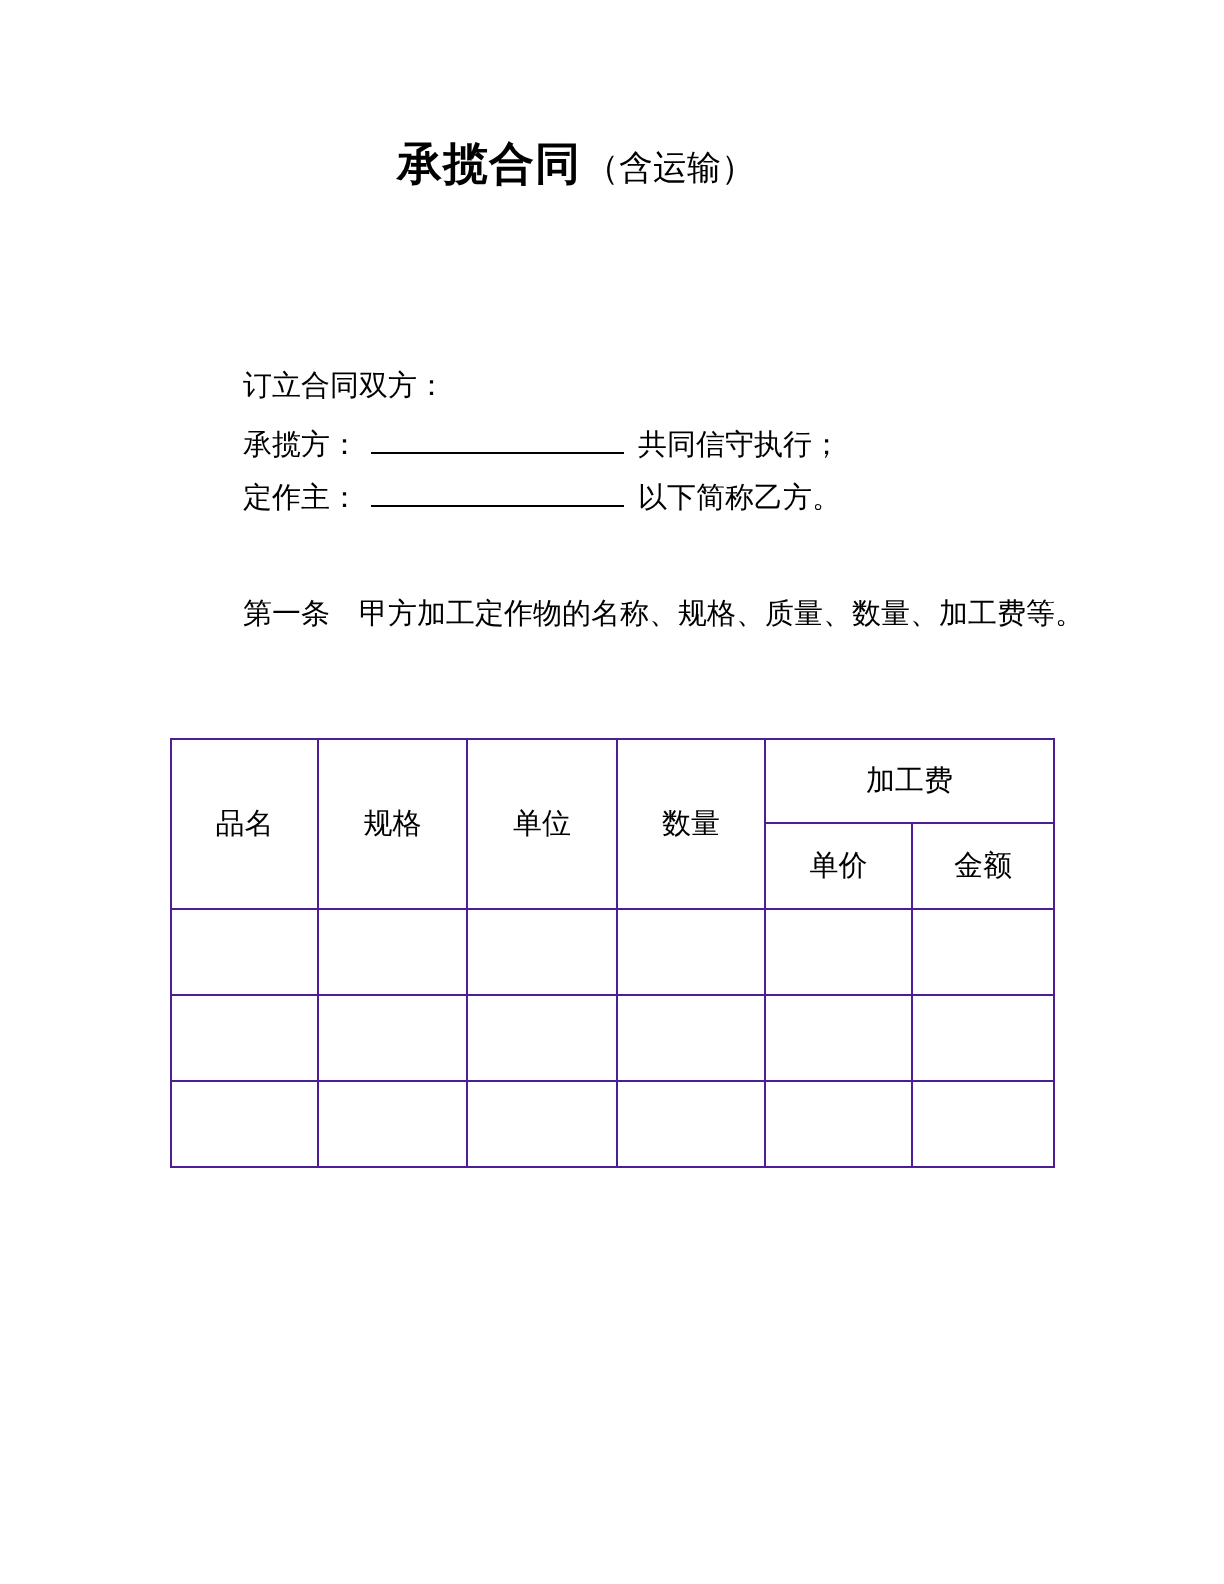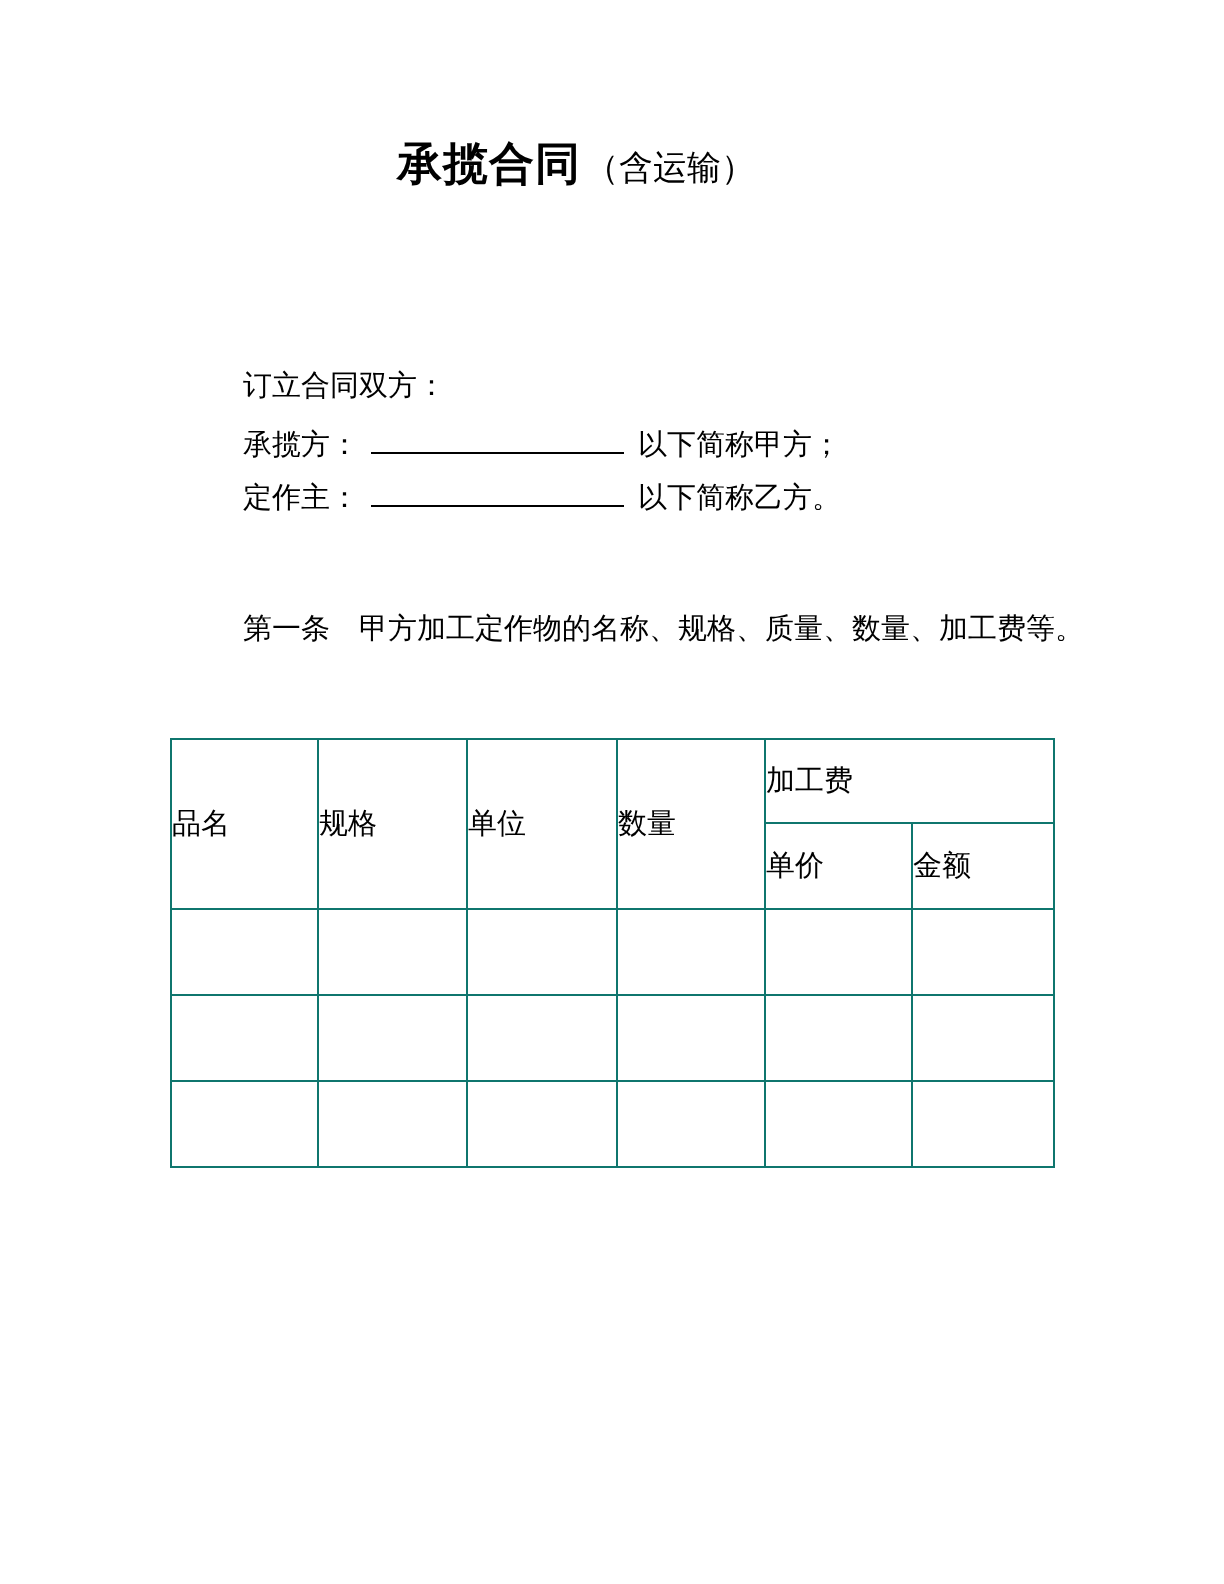--- a/index.html
+++ b/index.html
@@ -17,52 +17,52 @@
   .title-main { font-size:45px; font-weight:bold; letter-spacing:1px; }
   .title-sub  { font-size:34px; font-weight:normal; margin-left:4px; }
   .line {
     position:absolute; left:227px; margin:16px;
     font-size:29px; line-height:31px; white-space:nowrap;
   }
   .intro-line     { top:354px; }
   .party-a-line   { top:407px; }
   .party-b-line   { top:460px;text-align:right; }
   .agreement-line { top:514px; }
-  .article-1-line { top:597px; }
+  .article-1-line { top:582px; }
   .article-2-line { top:1236px; }
   .blank {
     display:inline-block;
     width:253px; height:1em;
     border-bottom:2px solid #000;
     margin-left:12px; margin-right:14px;
   }
   table.contract-table {
     position:absolute; top:738px; left:170px;
     border-collapse:collapse; table-layout:fixed;
   }
   table.contract-table td {
-    border:2px solid #0f766e;
+    border:2px solid #4c1d95;
     font-size:29px; font-weight:normal;
-    text-align:left; vertical-align:middle;
+    text-align:center; vertical-align:middle;
     padding:0; overflow:hidden;
   }
   tr.hrow-a { height:84px; }
   tr.hrow-b { height:86px; }
   tbody.fill-rows tr { height:86px; }
 </style>
 </head>
 <body>
 
 <div class="page">
 
   <h1 class="title"><span class="title-main">承揽合同</span><span class="title-sub">（含运输）</span></h1>
 
   <p class="line intro-line">订立合同双方：</p>
 
-  <p class="line party-a-line"><span>承揽方：</span><span class="blank"></span><span>以下简称甲方；</span></p>
+  <p class="line party-a-line"><span>承揽方：</span><span class="blank"></span><span>共同信守执行；</span></p>
 
   <p class="line party-b-line"><span>定作主：</span><span class="blank"></span><span>以下简称乙方。</span></p>
 
 
   <p class="line article-1-line">第一条　甲方加工定作物的名称、规格、质量、数量、加工费等。</p>
 
   <table class="contract-table">
     <colgroup>
       <col style="width:147px">
       <col style="width:149px">

